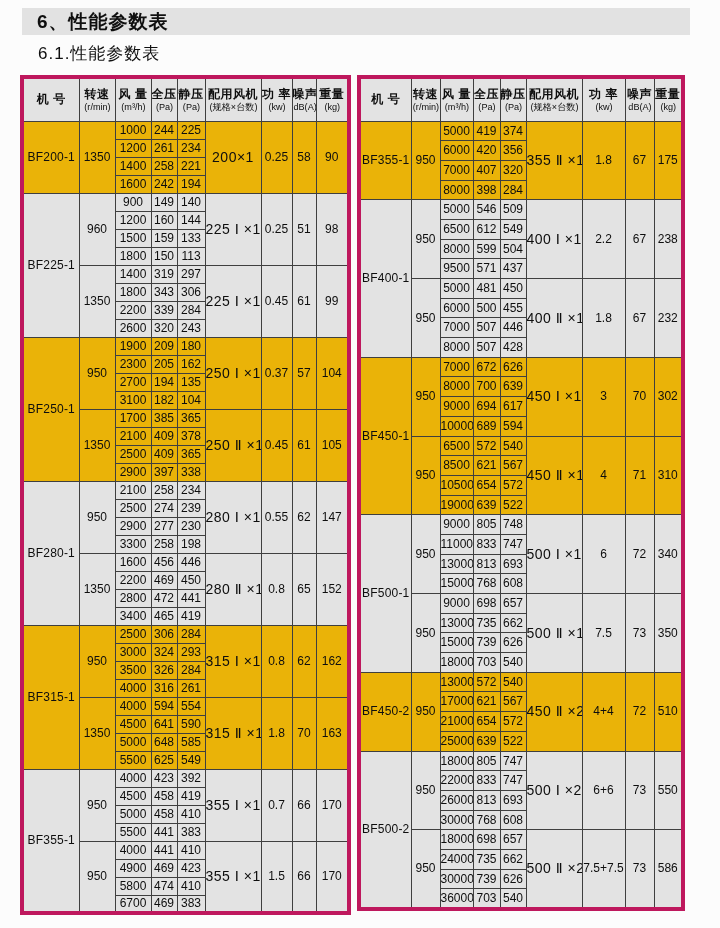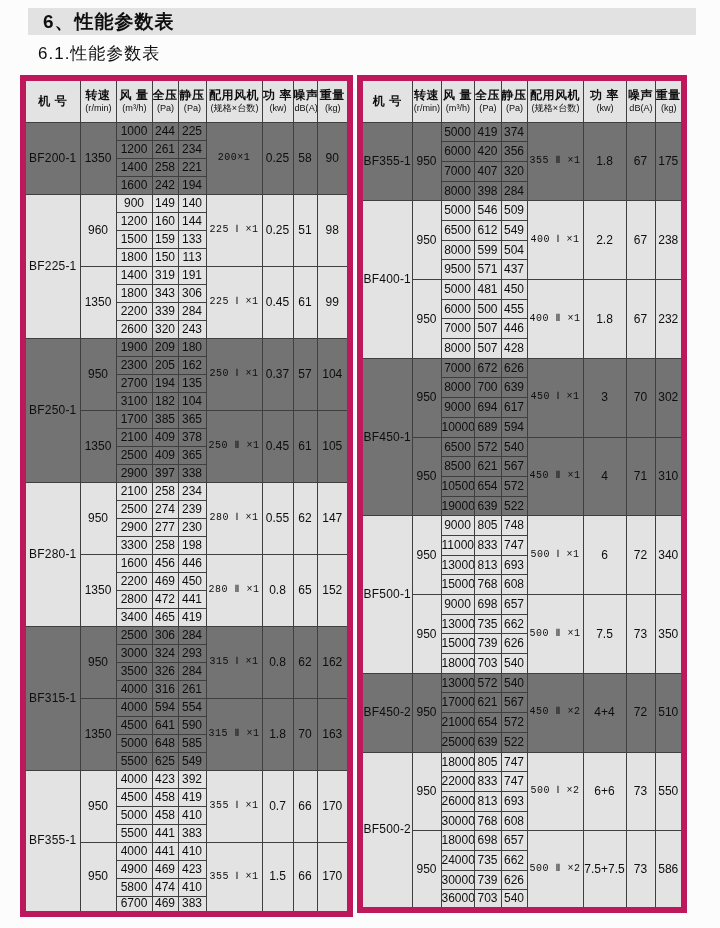--- a/index.html
+++ b/index.html
@@ -3,52 +3,52 @@
 <meta charset="utf-8">
 <style>
   html,body{margin:0;padding:0;}
   body{
     width:720px;height:928px;position:relative;
     background:#fcfcfc;color:#111;
     font-family:"Liberation Sans","DejaVu Sans",sans-serif;
     overflow:hidden;
   }
   .title-bar{
-    position:absolute;left:28px;top:8px;width:668px;height:27px;
+    position:absolute;left:22px;top:8px;width:668px;height:27px;
     background:#e2e2e2;
   }
   .title-bar h1{
     margin:0;padding:0 0 0 15px;font-size:19px;line-height:27px;
     font-weight:bold;color:#0f0f0f;letter-spacing:1px;
   }
   .subtitle{
     position:absolute;left:38px;top:42px;margin:0;
     font-size:17px;font-weight:normal;color:#0f0f0f;letter-spacing:1px;
   }
   .ptable{position:absolute;top:75px;}
   .t-left{left:20px;width:327px;}
   .t-right{left:357px;width:325px;}
   .ptable table{
     border-collapse:collapse;table-layout:fixed;width:100%;
-    background:#737373;border:6px solid #be185d;
+    background:#eab308;border:4px solid #be185d;
   }
   .ptable th,.ptable td{
     border:1px solid #3f3f3f;text-align:center;vertical-align:middle;
     padding:0;overflow:hidden;white-space:nowrap;
     font-size:12px;line-height:1.05;color:#0e0e0e;
   }
   .ptable thead tr{height:44px;}
   .t-left tbody tr{height:18px;}
   .t-right tbody tr{height:19.7px;}
   .ptable thead th{background:#e3e3e3;font-weight:bold;}
   .ptable thead .l1{font-size:12px;font-weight:bold;letter-spacing:0.5px;}
   .ptable thead .l2{font-size:9.5px;font-weight:normal;margin-top:1px;transform:scale(0.96);}
   td.shade{background:#e3e3e3;}
   td.model-cell{font-size:12px;letter-spacing:0.2px;}
-  td.fan-cell{font-size:10px;letter-spacing:0.5px;font-family:Liberation Mono, monospace;}
+  td.fan-cell{font-size:14px;letter-spacing:0.5px;}
   td.num{font-size:12px;}
 </style>
 </head>
 <body>
 
 <div class="title-bar">
   <h1>6、性能参数表</h1>
 </div>
 <h2 class="subtitle">6.1.性能参数表</h2>
 
@@ -154,21 +154,21 @@
         </tr>
         <tr>
           <td class="flow-cell num shade">1800</td>
           <td class="total-pressure-cell num shade">150</td>
           <td class="static-pressure-cell num shade">113</td>
         </tr>
         <tr>
           <td class="speed-cell num shade" rowspan="4">1350</td>
           <td class="flow-cell num shade">1400</td>
           <td class="total-pressure-cell num shade">319</td>
-          <td class="static-pressure-cell num shade">191</td>
+          <td class="static-pressure-cell num shade">297</td>
           <td class="fan-cell shade" rowspan="4">225 Ⅰ ×1</td>
           <td class="power-cell num shade" rowspan="4">0.45</td>
           <td class="noise-cell num shade" rowspan="4">61</td>
           <td class="weight-cell num shade" rowspan="4">99</td>
         </tr>
         <tr>
           <td class="flow-cell num shade">1800</td>
           <td class="total-pressure-cell num shade">343</td>
           <td class="static-pressure-cell num shade">306</td>
         </tr>

